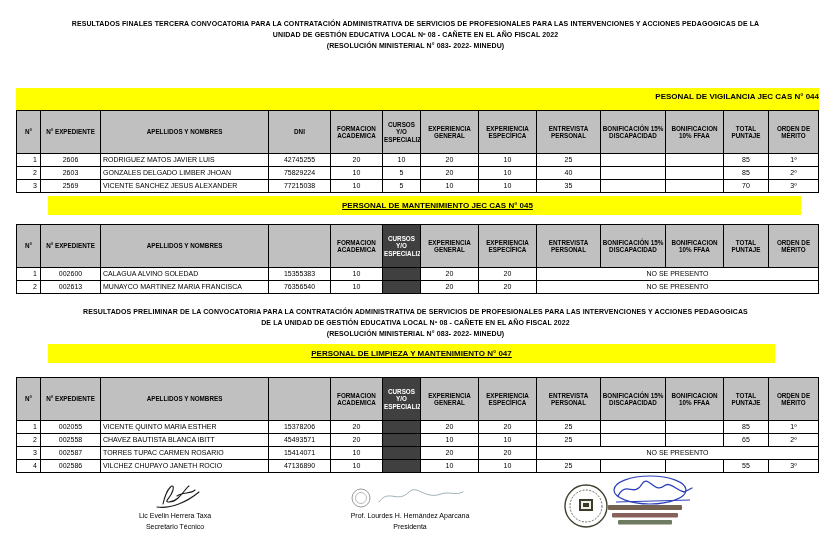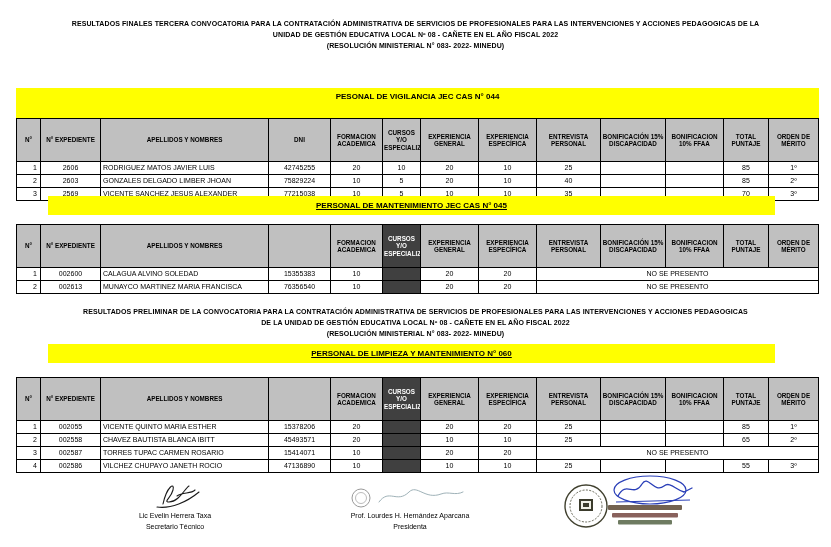--- a/index.html
+++ b/index.html
@@ -12,25 +12,25 @@
   .subtitle  { position:absolute; top:67px; left:0; right:0; text-align:center;
     font-weight:bold; font-size:7.5px; }
   .mid-title { position:absolute; top:306px; left:6px; right:6px; text-align:center;
     font-weight:bold; font-size:7px; line-height:11px; letter-spacing:0.1px; }
 
   .tbl-wrap { position:absolute; left:16px; width:803px; }
   .t1 { top:88px; } .t2 { top:224px; } .t3 { top:377px; }
 
   .banner { background:var(--yellow,#FFFF00); text-align:center; font-weight:bold;
     font-size:8px; }
-  .table-banner { height:30px; line-height:17px; width:100%; }
+  .table-banner { height:22px; line-height:17px; width:100%;text-align:right; }
   .floating-banner { position:absolute; left:48px; width:727px; height:19px;
     line-height:19px; }
   .floating-banner span { text-decoration:underline; }
-  .b2 { top:196px; } .b3 { top:344px; }
+  .b2 { top:196px;padding-left:26px; } .b3 { top:344px; }
 
   table { border-collapse:collapse; table-layout:fixed; width:802px; }
   th, td { border:1px solid #000; overflow:hidden; }
   th { background:var(--hdrgray,#C0C0C0); font-weight:bold; font-size:6.3px;
     line-height:7.5px; text-align:center; padding:1px; height:40px; }
   td { font-size:7px; height:12px; padding:0 2px; text-align:center; line-height:12px; }
   td.name-col { text-align:left; }
   td.num-col  { text-align:right; padding-right:3px; }
   th.dark, td.dark { background:var(--dark,#404040); color:#fff; }
   td.merged { text-align:center; }
@@ -204,21 +204,21 @@
       </table>
   </div>
 
   <div class="mid-title">
     <div>RESULTADOS PRELIMINAR DE LA CONVOCATORIA PARA LA CONTRATACIÓN ADMINISTRATIVA DE SERVICIOS DE PROFESIONALES PARA LAS INTERVENCIONES Y ACCIONES PEDAGOGICAS</div>
     <div>DE LA UNIDAD DE GESTIÓN EDUCATIVA LOCAL Nº 08 - CAÑETE EN EL AÑO FISCAL 2022</div>
     <div>(RESOLUCIÓN MINISTERIAL N° 083- 2022- MINEDU)</div>
   </div>
 
   <div class="banner floating-banner b3">
-    <span>PERSONAL DE LIMPIEZA Y MANTENIMIENTO  N° 060</span>
+    <span>PERSONAL DE LIMPIEZA Y MANTENIMIENTO  N° 047</span>
   </div>
   <div class="tbl-wrap t3">
     <table>
         <colgroup>
           <col style="width: 24px;">
           <col style="width: 60px;">
           <col style="width: 168px;">
           <col style="width: 62px;">
           <col style="width: 52px;">
           <col style="width: 38px;">

